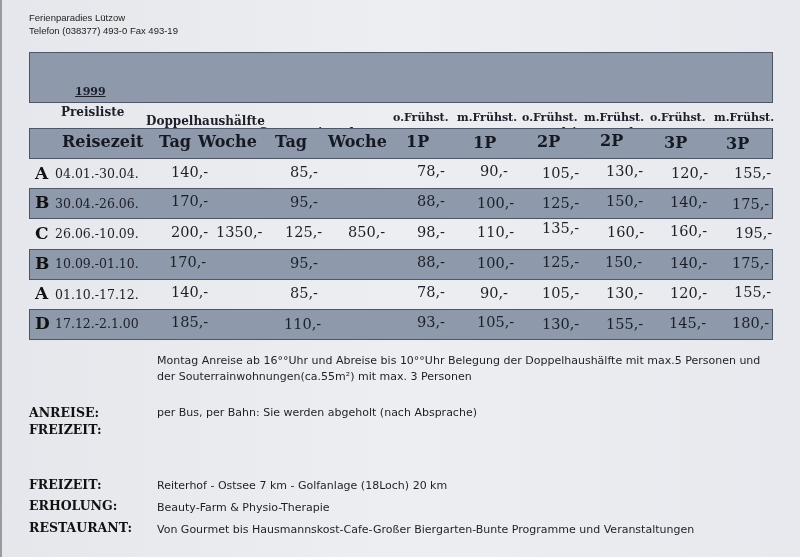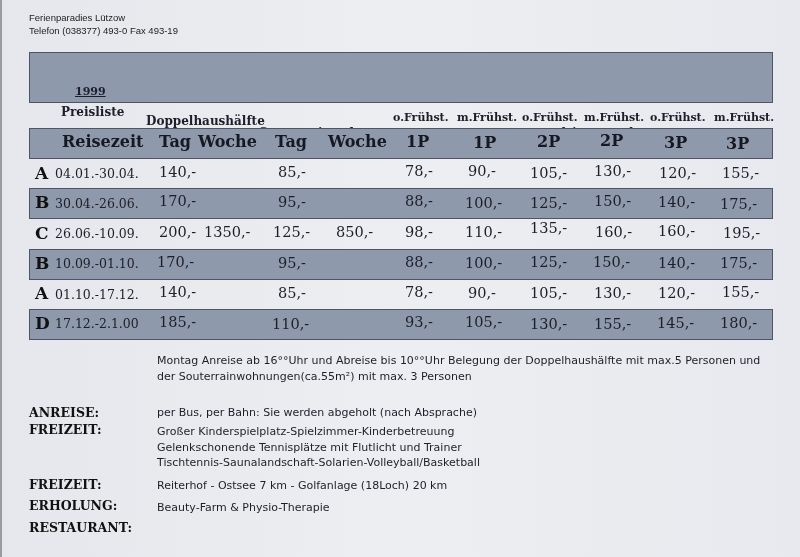--- a/index.html
+++ b/index.html
@@ -32,21 +32,21 @@
       background: #8e99ab;
       border: 1px solid #4e5666;
       box-sizing: border-box;
     }
     .cell {
       position: absolute; white-space: nowrap;
     }
     .hdr-bold { font-weight: bold; font-size: 12px; color: #1c1e2a; margin-top: 38px; }
     .hdr-med  { font-weight: bold; font-size: 11px; color: #1c1e2a; }
     .colhead  { font-weight: bold; font-size: 16px; color: #161822; }
-    .data     { font-size: 14.5px; color: #1d1f28; }
+    .data     { font-size: 14.5px; color: #1d1f28; margin-left: 12px; }
     .season   { font-weight: bold; font-size: 17px; color: #111; }
     .dates    { font-size: 12.5px; color: #1d1f28; }
     .notes-label {
       position: absolute; left: 27px;
       font-weight: bold; font-size: 12.5px; color: #111;
     }
     .notes-text {
       position: absolute; left: 155px;
       font-family: "DejaVu Sans", sans-serif;
       font-size: 11px; line-height: 15.5px; color: #1d1f28;
@@ -189,27 +189,23 @@
 
   <div class="notes-text" style="top:353px;">
     <div>Montag  Anreise ab 16°°Uhr und Abreise bis 10°°Uhr  Belegung der Doppelhaushälfte mit max.5 Personen und</div>
     <div>der Souterrainwohnungen(ca.55m²) mit max. 3 Personen</div>
   </div>
 
   <div class="notes-label" style="top:405px;">ANREISE:</div>
   <div class="notes-text" style="top:405px;">per Bus, per Bahn: Sie werden abgeholt (nach Absprache)</div>
 
   <div class="notes-label" style="top:422px;">FREIZEIT:</div>
-  <div class="notes-text" style="top:424px;">
-    <div>Großer Kinderspielplatz-Spielzimmer-Kinderbetreuung</div>
-    <div>Gelenkschonende Tennisplätze mit Flutlicht und Trainer</div>
-    <div>Tischtennis-Saunalandschaft-Solarien-Volleyball/Basketball</div>
-  </div>
 
   <div class="notes-label" style="top:477px;">FREIZEIT:</div>
   <div class="notes-text" style="top:478px;">Reiterhof - Ostsee 7 km - Golfanlage (18Loch) 20 km</div>
 
   <div class="notes-label" style="top:498px;">ERHOLUNG:</div>
   <div class="notes-text" style="top:500px;">Beauty-Farm &amp; Physio-Therapie</div>
 
   <div class="notes-label" style="top:520px;">RESTAURANT:</div>
+  <div class="notes-text" style="top:522px;">Von Gourmet bis Hausmannskost-Cafe-Großer Biergarten-Bunte Programme und Veranstaltungen</div>
 
 </div>
 
 </body></html>

